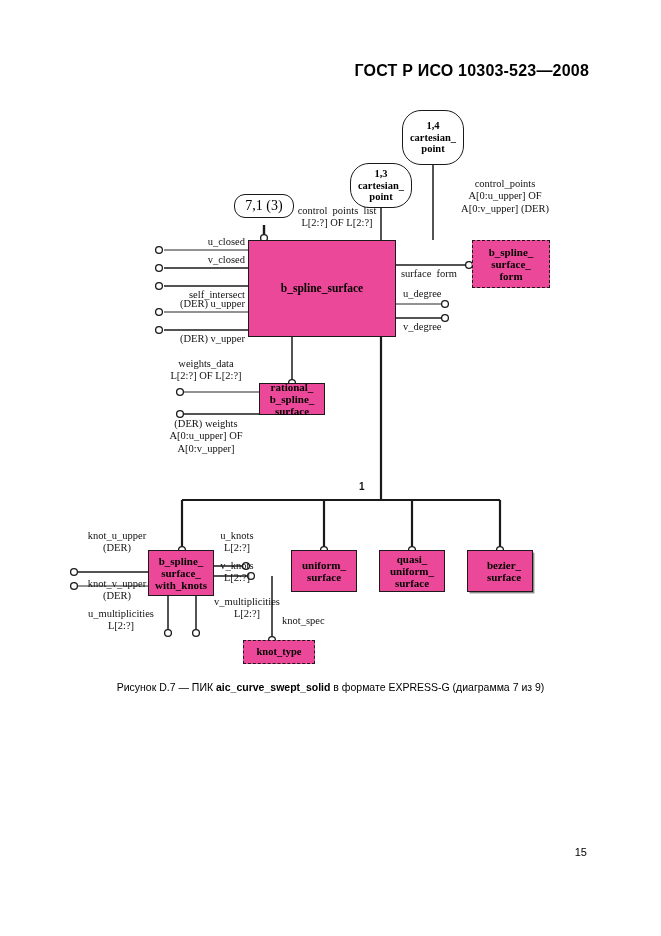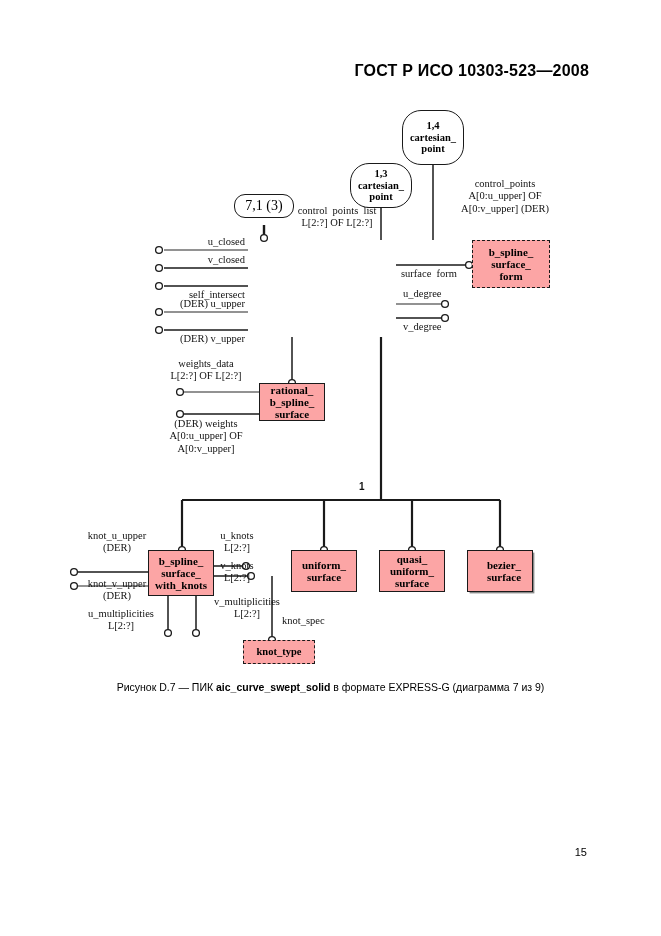--- a/index.html
+++ b/index.html
@@ -58,21 +58,21 @@
     left: 0; top: 0;
     width: 661px;
     height: 936px;
     pointer-events: none;
   }
 
   
   .ebox {
     position: absolute;
     border: 1.4px solid #1a1a1a;
-    background: #fca5a5;
+    background: #ec4899;
     box-sizing: border-box;
     display: flex;
     align-items: center;
     justify-content: center;
     text-align: center;
     font-family: "Liberation Serif", serif;
     font-weight: bold;
     font-size: 11px;
     line-height: 1.12;
   }
@@ -221,28 +221,31 @@
   <div class="rbox" style="left:350px; top:163px; width:62px; height:45px;">
     <span style="white-space:pre-line;">1,3
 cartesian_
 point</span>
   </div>
 
   <div class="rbox thin" style="left:234px; top:194px; width:60px; height:24px;">
     <span>7,1 (3)</span>
   </div>
 
+  <div class="ebox" style="left:248px; top:240px; width:148px; height:97px; font-size:11.5px;">
+    <span>b_spline_surface</span>
+  </div>
 
   <div class="ebox dashed" style="left:472px; top:240px; width:78px; height:48px;">
     <span style="white-space:pre-line;">b_spline_
 surface_
 form</span>
   </div>
 
-  <div class="ebox" style="left:259px; top:383px; width:66px; height:38px;">
+  <div class="ebox" style="left:259px; top:383px; width:66px; height:32px;">
     <span style="white-space:pre-line;">rational_
 b_spline_
 surface</span>
   </div>
 
   <div class="ebox" style="left:148px; top:550px; width:66px; height:46px;">
     <span style="white-space:pre-line;">b_spline_
 surface_
 with_knots</span>
   </div>

